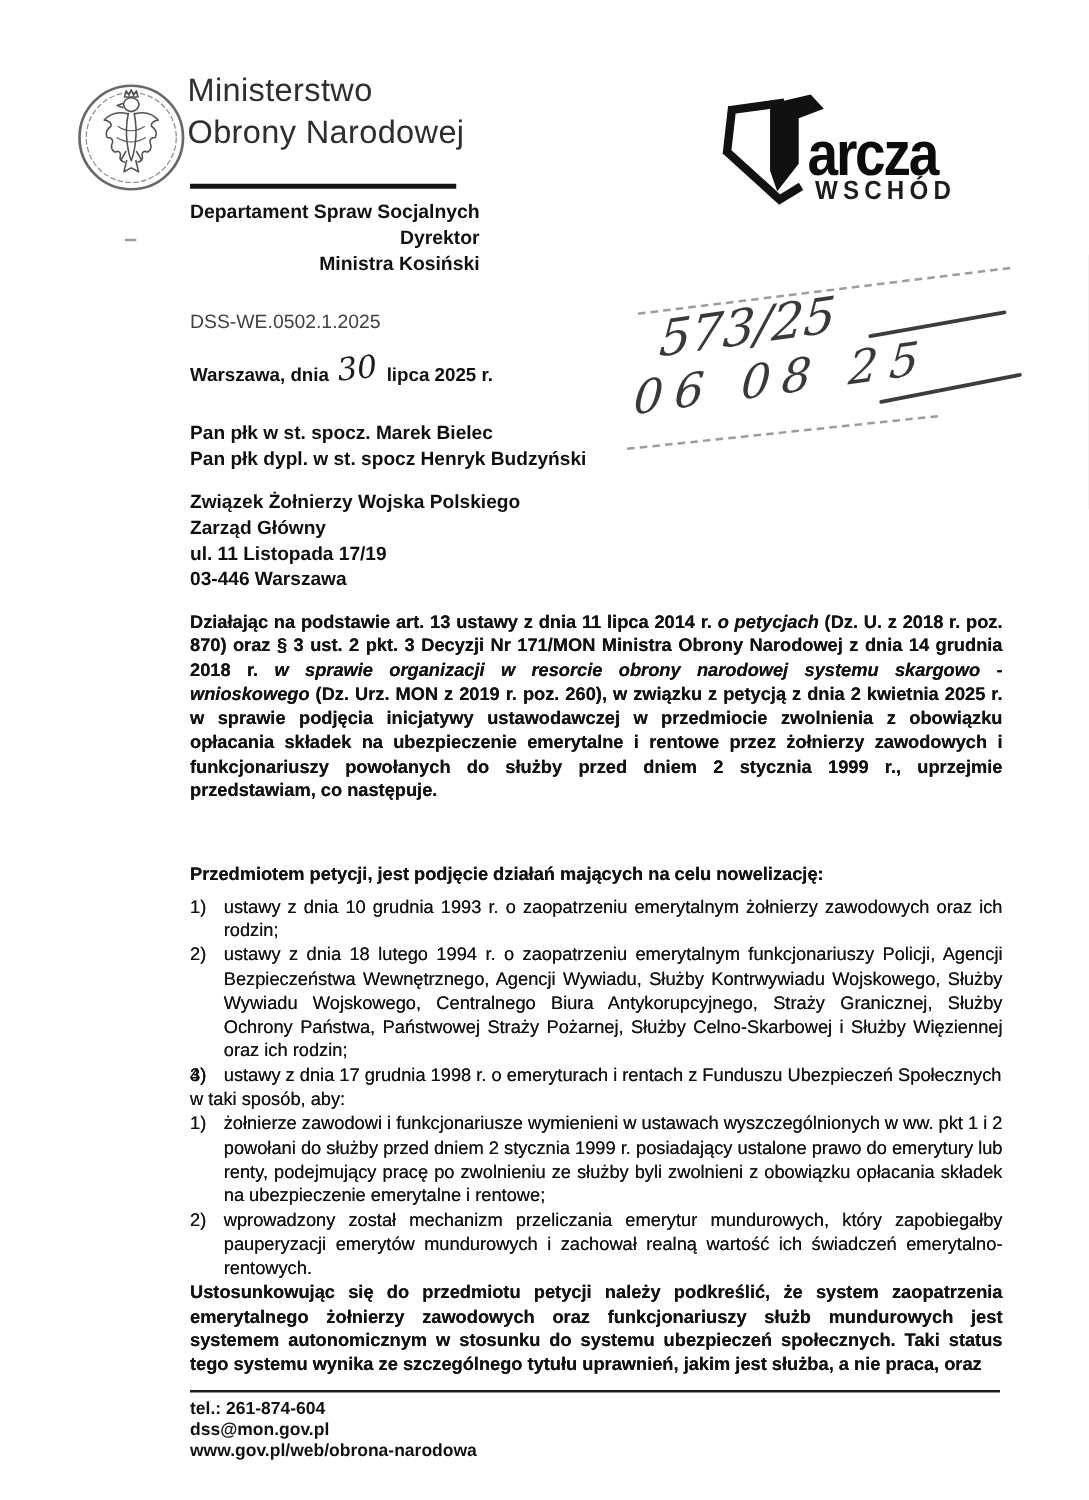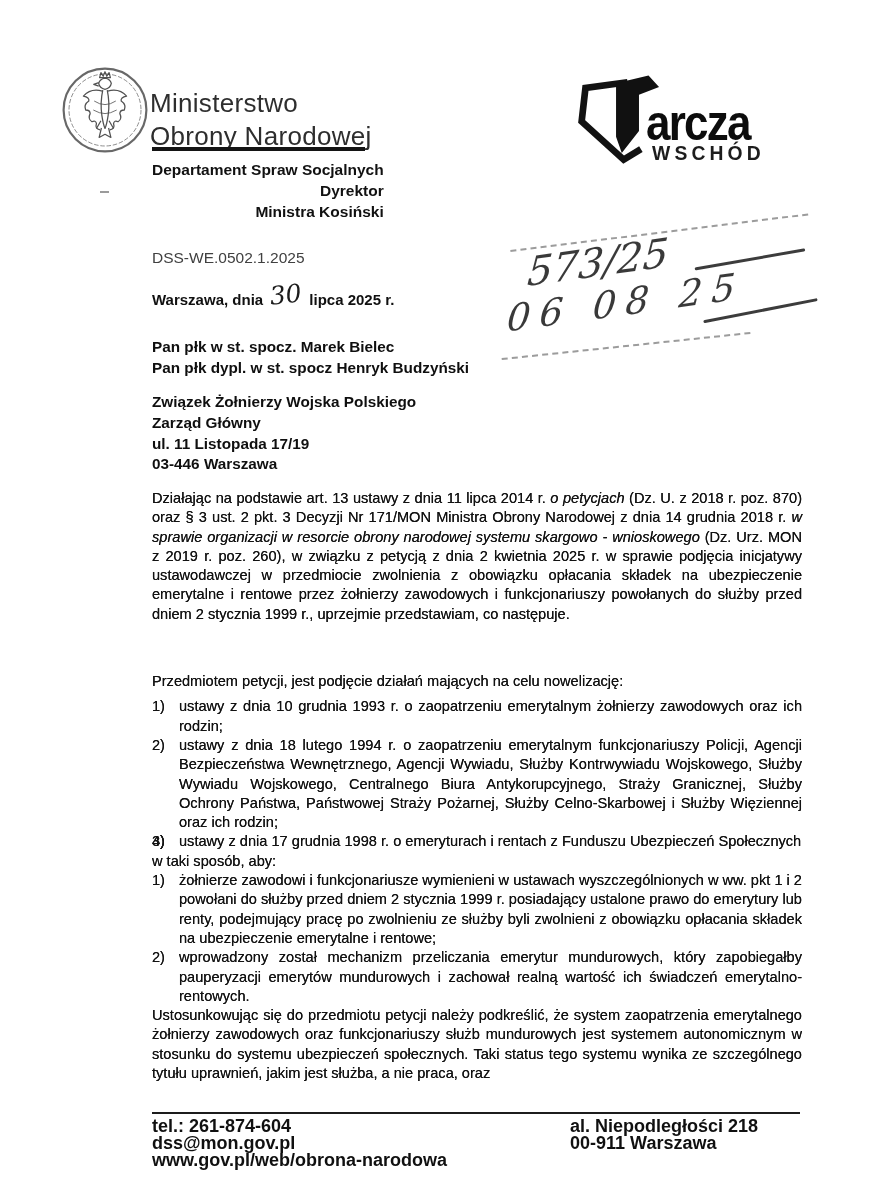--- a/index.html
+++ b/index.html
@@ -8,21 +8,21 @@
     width:871px;height:1200px;
     background:#ffffff;
     font-family:"Liberation Sans",sans-serif;
     color:#161616;
     overflow:hidden;
     margin:0 auto;
   }
   .abs{position:absolute;}
 
   
-  .ministry{left:150px;top:87px;font-size:26px;line-height:33px;color:#2e2e2e;letter-spacing:.3px;}
+  .ministry{left:150px;top:56px;font-size:26px;line-height:33px;color:#2e2e2e;letter-spacing:.3px;}
   .rule{left:152px;top:147px;width:213px;height:4px;background:#141414;}
   .dept{left:152px;top:159px;font-size:15.5px;line-height:21px;font-weight:700;color:#111;text-align:right;}
   .dash-artifact{left:100px;top:191px;width:9px;height:2px;background:#666;opacity:.65;}
 
   
   .brand-word{left:646px;top:94px;font-size:50px;font-weight:800;color:#0c0c0c;letter-spacing:-2px;transform:scaleX(.88);transform-origin:left top;}
   .brand-sub{left:652px;top:141px;font-size:21px;font-weight:600;color:#1d1d1d;letter-spacing:4.5px;transform:scaleX(.92);transform-origin:left top;}
 
   
   .refno{left:152px;top:249px;font-size:15.5px;font-weight:400;color:#404040;}
@@ -51,31 +51,31 @@
   
   .recipients{left:152px;top:336px;font-size:15.3px;line-height:21px;font-weight:700;color:#0f0f0f;}
   .org{left:152px;top:392px;font-size:15.3px;line-height:20.8px;font-weight:700;color:#0f0f0f;}
 
   
   .body{
     left:152px;top:489px;width:650px;
     font-size:14.6px;line-height:19.3px;text-align:justify;color:#121212;
     text-shadow:0 0 .4px #222;
   }
-  .body p{margin:0 0 8px 0;}
+  .body p{margin:0 0 8px 0;font-weight:bold;}
   .body .intro{margin-bottom:6px;margin-top:48px;}
   .body em{font-style:italic;}
   .li{padding-left:27px;position:relative;}
   .li .num{position:absolute;left:0;top:0;}
   .connector{margin:0;}
   .final{margin-top:7px;}
 
   
   .footrule{left:152px;top:1112px;width:648px;height:2px;background:#1c1c1c;}
-  .foot{font-size:18px;line-height:16.8px;font-weight:700;color:#101010;}
+  .foot{font-size:14px;line-height:16.8px;font-weight:700;color:#101010;}
   .foot.left{left:152px;top:1118px;}
   .foot.right{left:570px;top:1118px;}
 </style>
 </head>
 <body>
 
 <div class="page">
 
   <svg class="abs" style="left:60px;top:65px;" width="90" height="90" viewBox="0 0 100 100">
     <circle cx="50" cy="50" r="46" fill="none" stroke="#4d4d4d" stroke-width="2.4" opacity=".85"></circle>
@@ -175,18 +175,14 @@
 
     <p class="final">Ustosunkowując się do przedmiotu petycji należy podkreślić, że system zaopatrzenia emerytalnego żołnierzy zawodowych oraz funkcjonariuszy służb mundurowych jest systemem autonomicznym w stosunku do systemu ubezpieczeń społecznych. Taki status tego systemu wynika ze szczególnego tytułu uprawnień, jakim jest służba, a nie praca, oraz</p>
   </div>
 
   <div class="abs footrule"></div>
   <div class="abs foot left">
     <div>tel.: 261-874-604</div>
     <div>dss@mon.gov.pl</div>
     <div>www.gov.pl/web/obrona-narodowa</div>
   </div>
-  <div class="abs foot right">
-    <div>al. Niepodległości 218</div>
-    <div>00-911 Warszawa</div>
-  </div>
 
 </div>
 
 </body></html>

